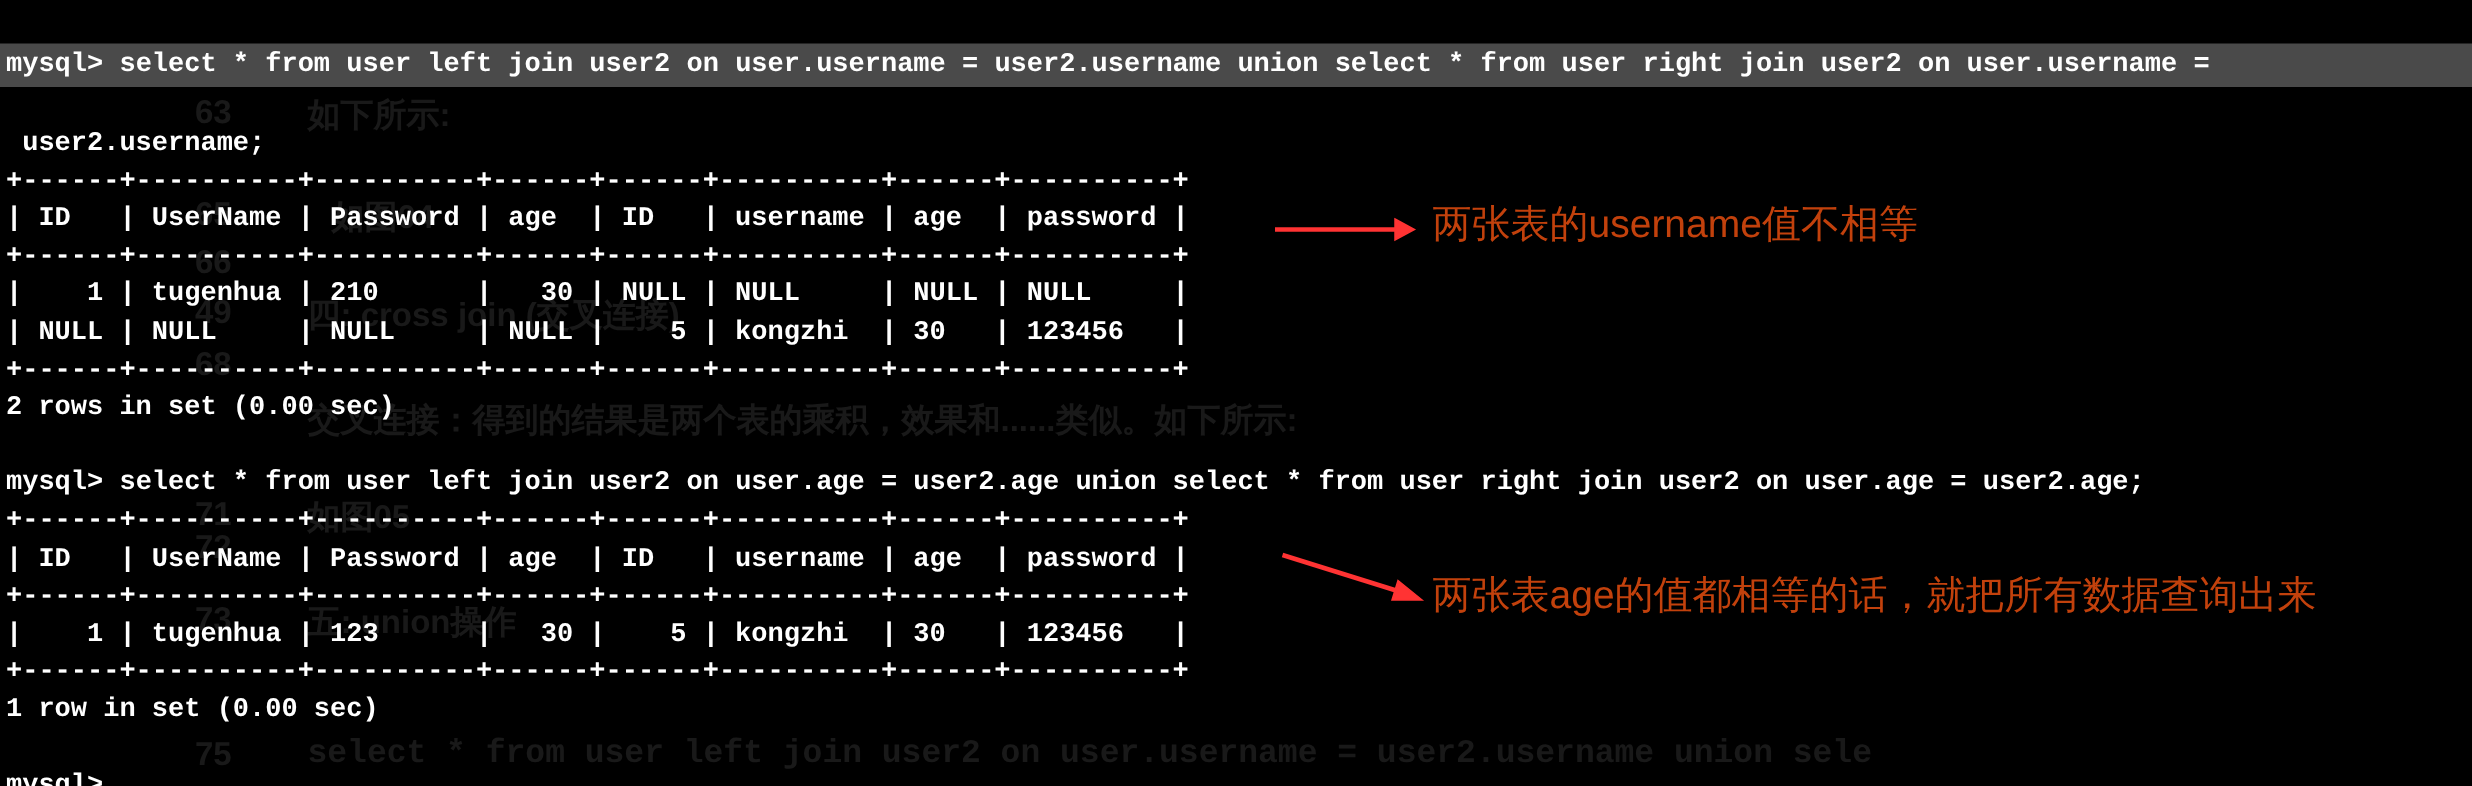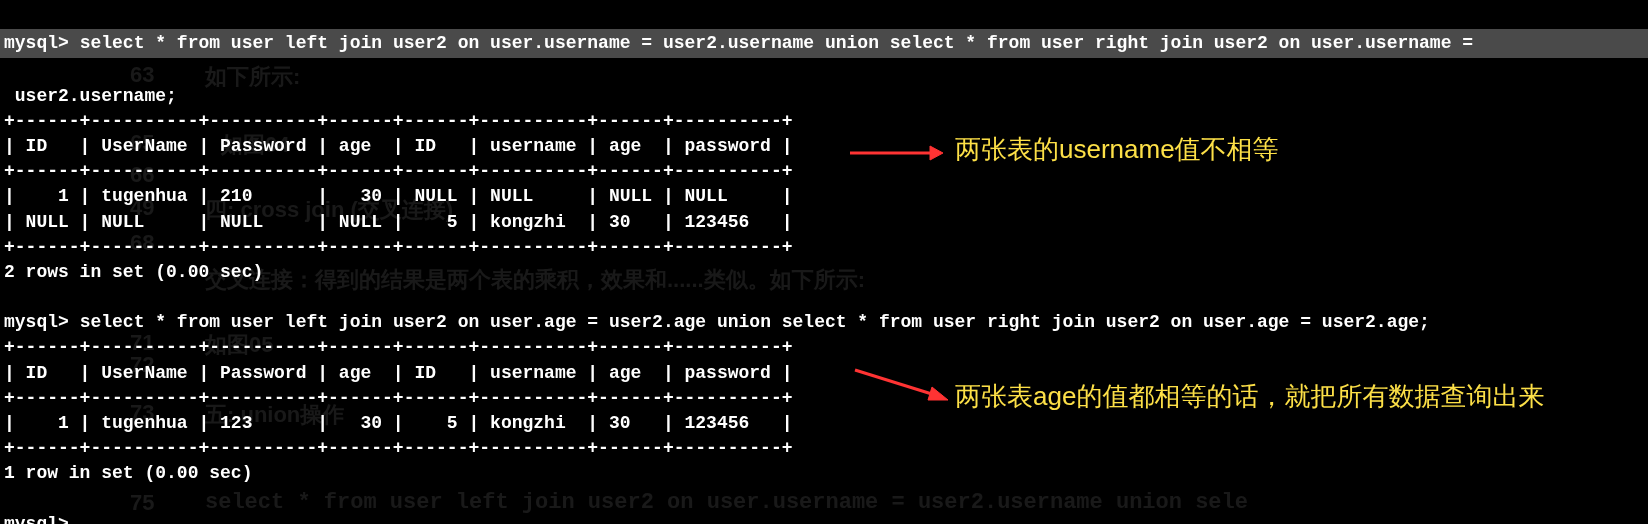--- a/index.html
+++ b/index.html
@@ -31,21 +31,21 @@
       width: 100%;
     }
     .prompt-wrap {
       padding: 2px 4px;
     }
     .line {
       padding: 0 4px;
     }
     .annotation {
       position: absolute;
-      color: #fde047;
+      color: #c2410c;
       font-family: 'Microsoft YaHei', 'SimHei', sans-serif;
       font-size: 26px;
       font-weight: normal;
     }
     .arrow {
       position: absolute;
       stroke: #ff3333;
       fill: #ff3333;
     }
     .ghost {

